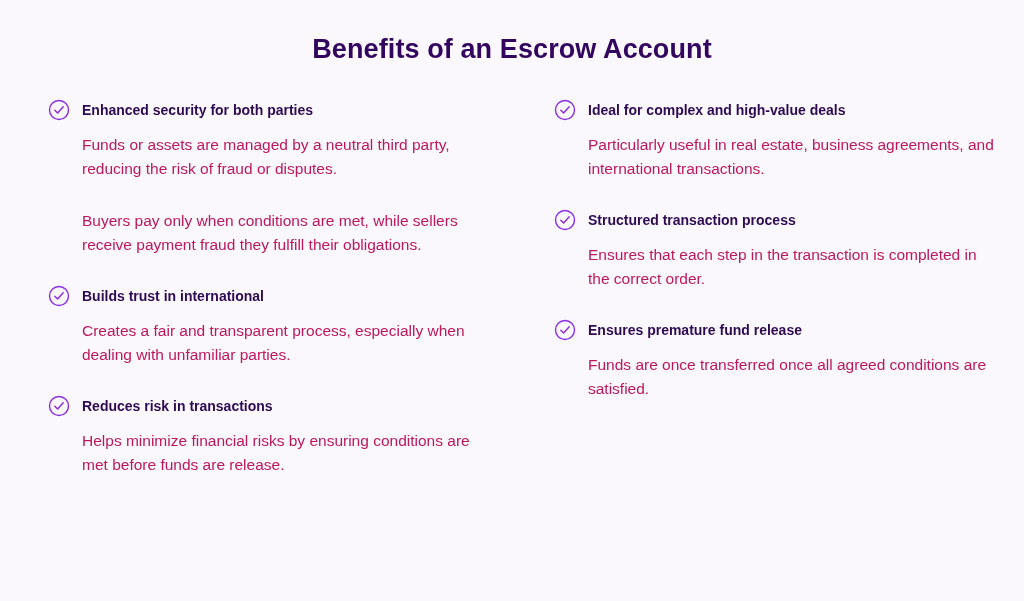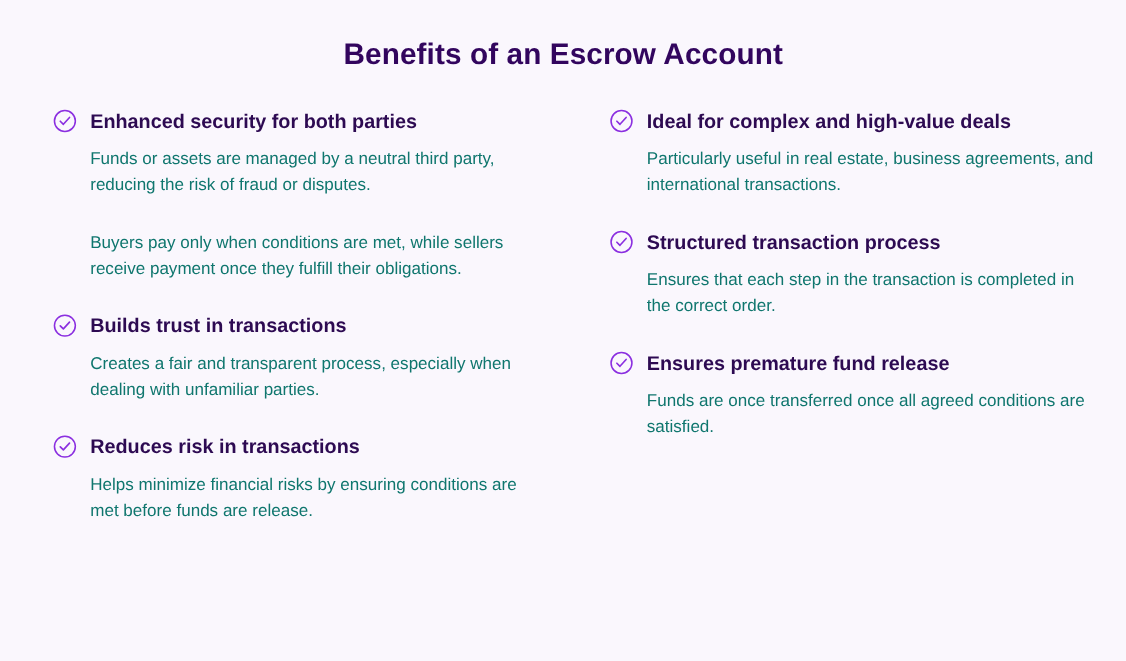--- a/index.html
+++ b/index.html
@@ -49,30 +49,30 @@
   .check-icon {
     flex: 0 0 auto;
     width: 22px;
     height: 22px;
     margin-top: 0px;
   }
   .check-icon svg {
     display: block;
   }
   .benefit-title {
-    font-size: 18px;
+    font-size: 14px;
     font-weight: bold;
     color: #2d0a52;
     line-height: 22px;
   }
   .benefit-desc {
     margin: 12px 0 0 34px;
     font-size: 15.5px;
     line-height: 24px;
-    color: #0f766e;
+    color: #be185d;
     max-width: 406px;
   }
   .col-right .benefit-desc {
     max-width: 410px;
   }
 </style>
 </head>
 <body>
 
 <div class="page">
@@ -90,32 +90,32 @@
               <circle cx="11" cy="11" r="9.5" fill="none" stroke="#8b2fe0" stroke-width="1.4"></circle>
               <polyline points="6.8,11.2 9.6,14 15.2,7.8" fill="none" stroke="#8b2fe0" stroke-width="1.5" stroke-linecap="round" stroke-linejoin="round"></polyline>
             </svg>
           </span>
           <span class="benefit-title">Enhanced security for both parties</span>
         </div>
         <div class="benefit-desc">Funds or assets are managed by a neutral third party, reducing the risk of fraud or disputes.</div>
       </div>
 
       <div class="benefit">
-        <div class="benefit-desc">Buyers pay only when conditions are met, while sellers receive payment once they fulfill their obligations.</div>
+        <div class="benefit-desc">Buyers pay only when conditions are met, while sellers receive payment fraud they fulfill their obligations.</div>
       </div>
 
       <div class="benefit">
         <div class="benefit-head">
           <span class="check-icon">
             <svg width="22" height="22" viewBox="0 0 22 22">
               <circle cx="11" cy="11" r="9.5" fill="none" stroke="#8b2fe0" stroke-width="1.4"></circle>
               <polyline points="6.8,11.2 9.6,14 15.2,7.8" fill="none" stroke="#8b2fe0" stroke-width="1.5" stroke-linecap="round" stroke-linejoin="round"></polyline>
             </svg>
           </span>
-          <span class="benefit-title">Builds trust in transactions</span>
+          <span class="benefit-title">Builds trust in international</span>
         </div>
         <div class="benefit-desc">Creates a fair and transparent process, especially when dealing with unfamiliar parties.</div>
       </div>
 
       <div class="benefit">
         <div class="benefit-head">
           <span class="check-icon">
             <svg width="22" height="22" viewBox="0 0 22 22">
               <circle cx="11" cy="11" r="9.5" fill="none" stroke="#8b2fe0" stroke-width="1.4"></circle>
               <polyline points="6.8,11.2 9.6,14 15.2,7.8" fill="none" stroke="#8b2fe0" stroke-width="1.5" stroke-linecap="round" stroke-linejoin="round"></polyline>

